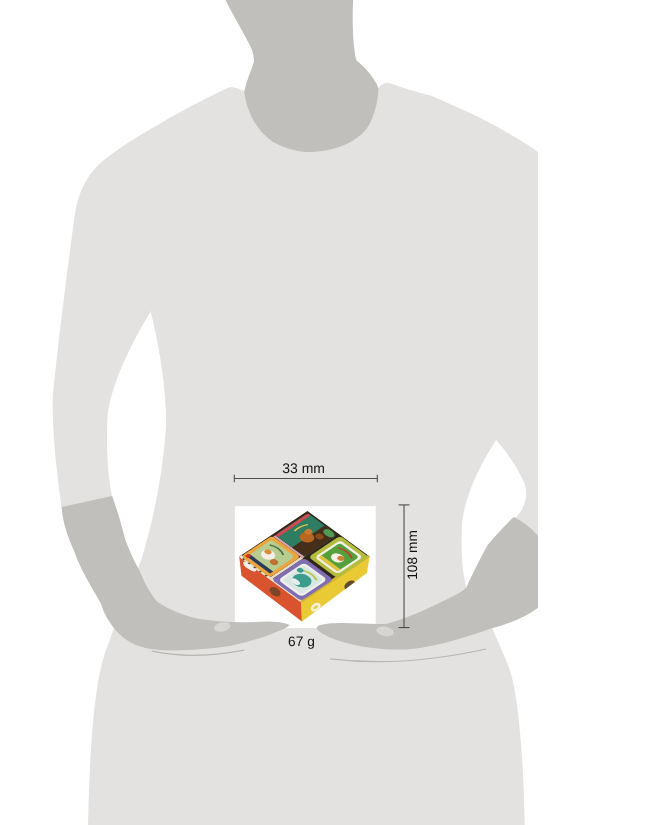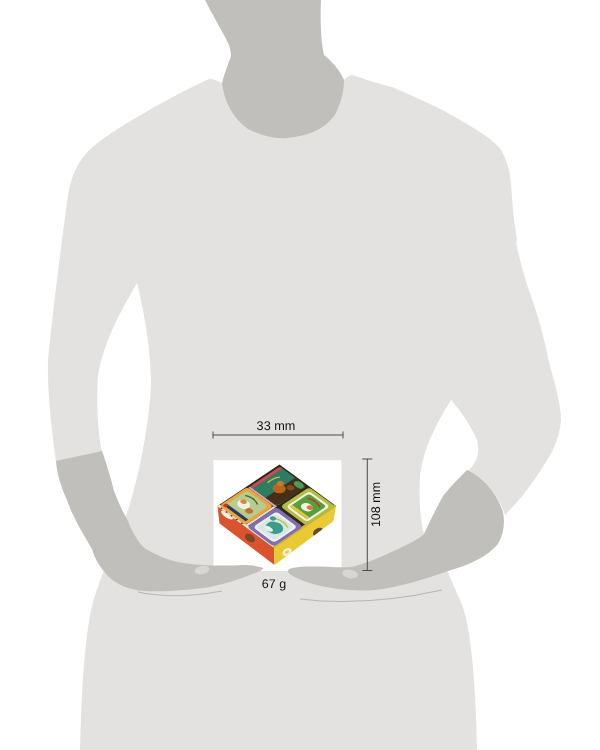--- a/index.html
+++ b/index.html
@@ -1,16 +1,16 @@
 <!DOCTYPE html>
 <html><head>
 <meta charset="utf-8">
 <style>
   html,body{margin:0;padding:0;background:#ffffff;}
-  #page{position:relative;width:600px;height:750px;background:#fdba74;overflow:hidden;
+  #page{position:relative;width:489px;height:750px;background:#fdba74;overflow:hidden;
         font-family:"Liberation Sans", sans-serif;-webkit-font-smoothing:antialiased;}
   text{text-rendering:geometricPrecision;}
 </style>
 </head>
 <body>
 <div id="page">
 <svg width="600" height="750" viewBox="0 0 600 750" xmlns="http://www.w3.org/2000/svg">
 
   <rect x="0" y="0" width="600" height="750" fill="#ffffff"></rect>
 

